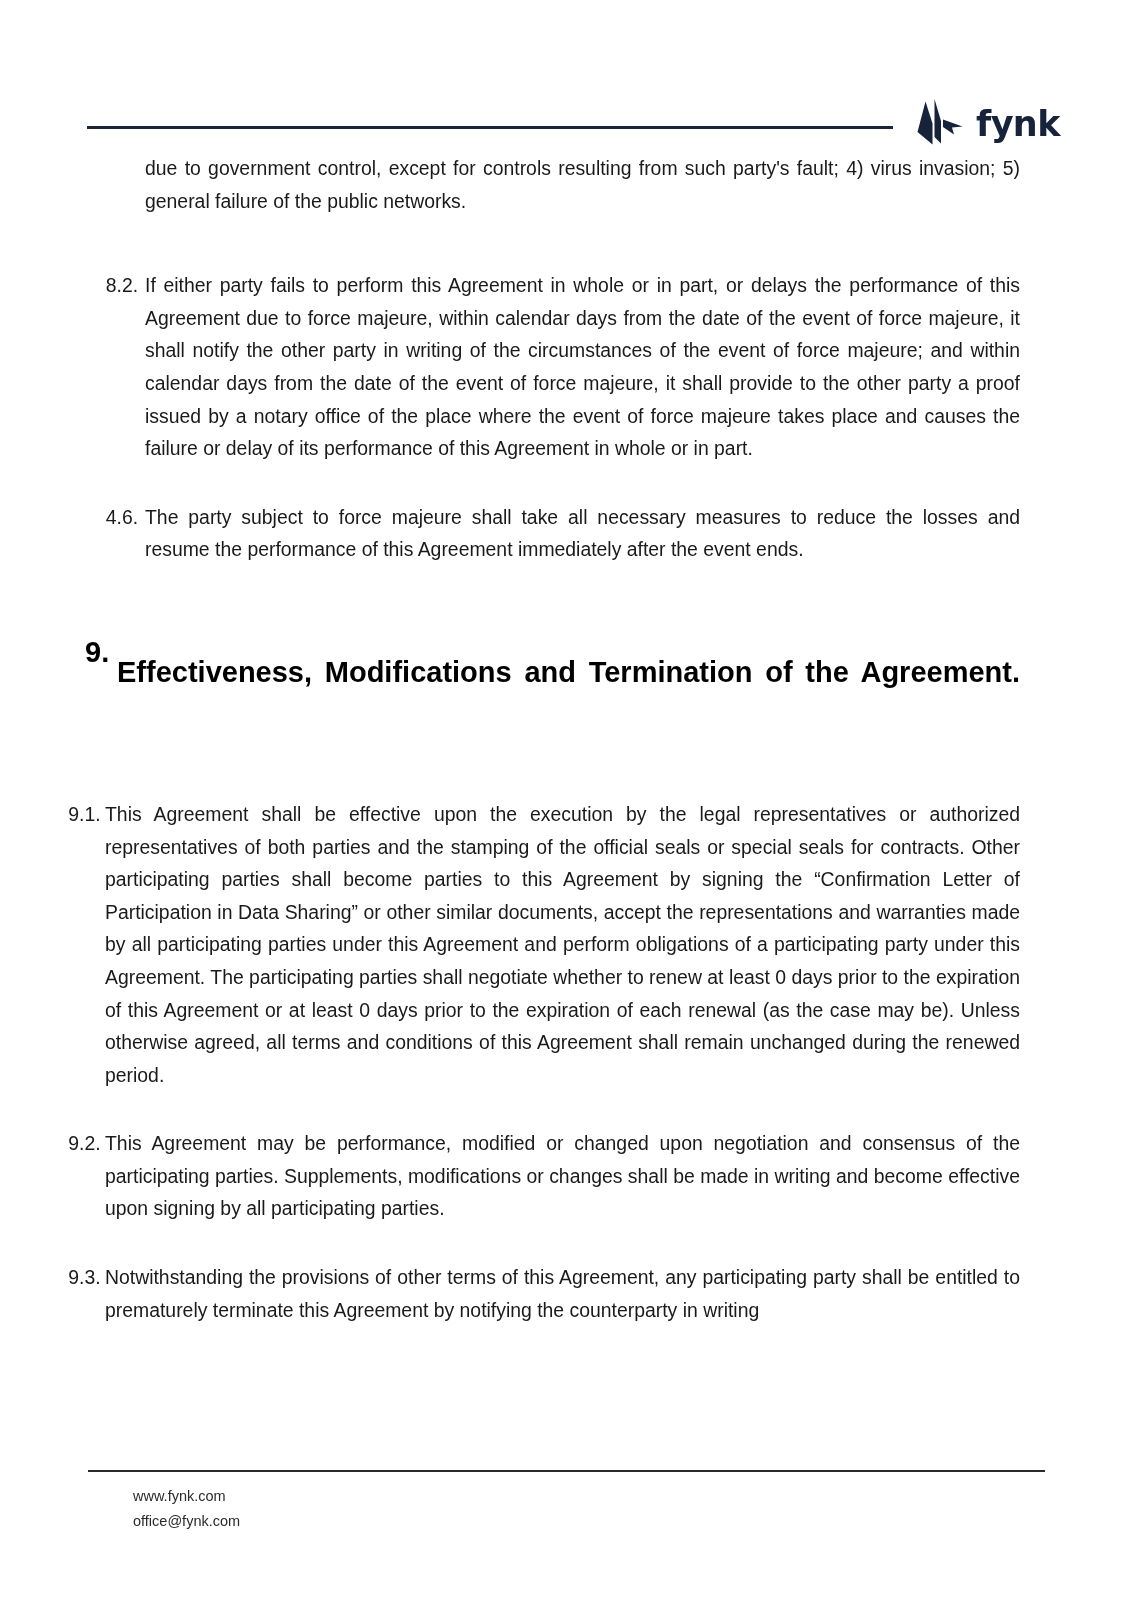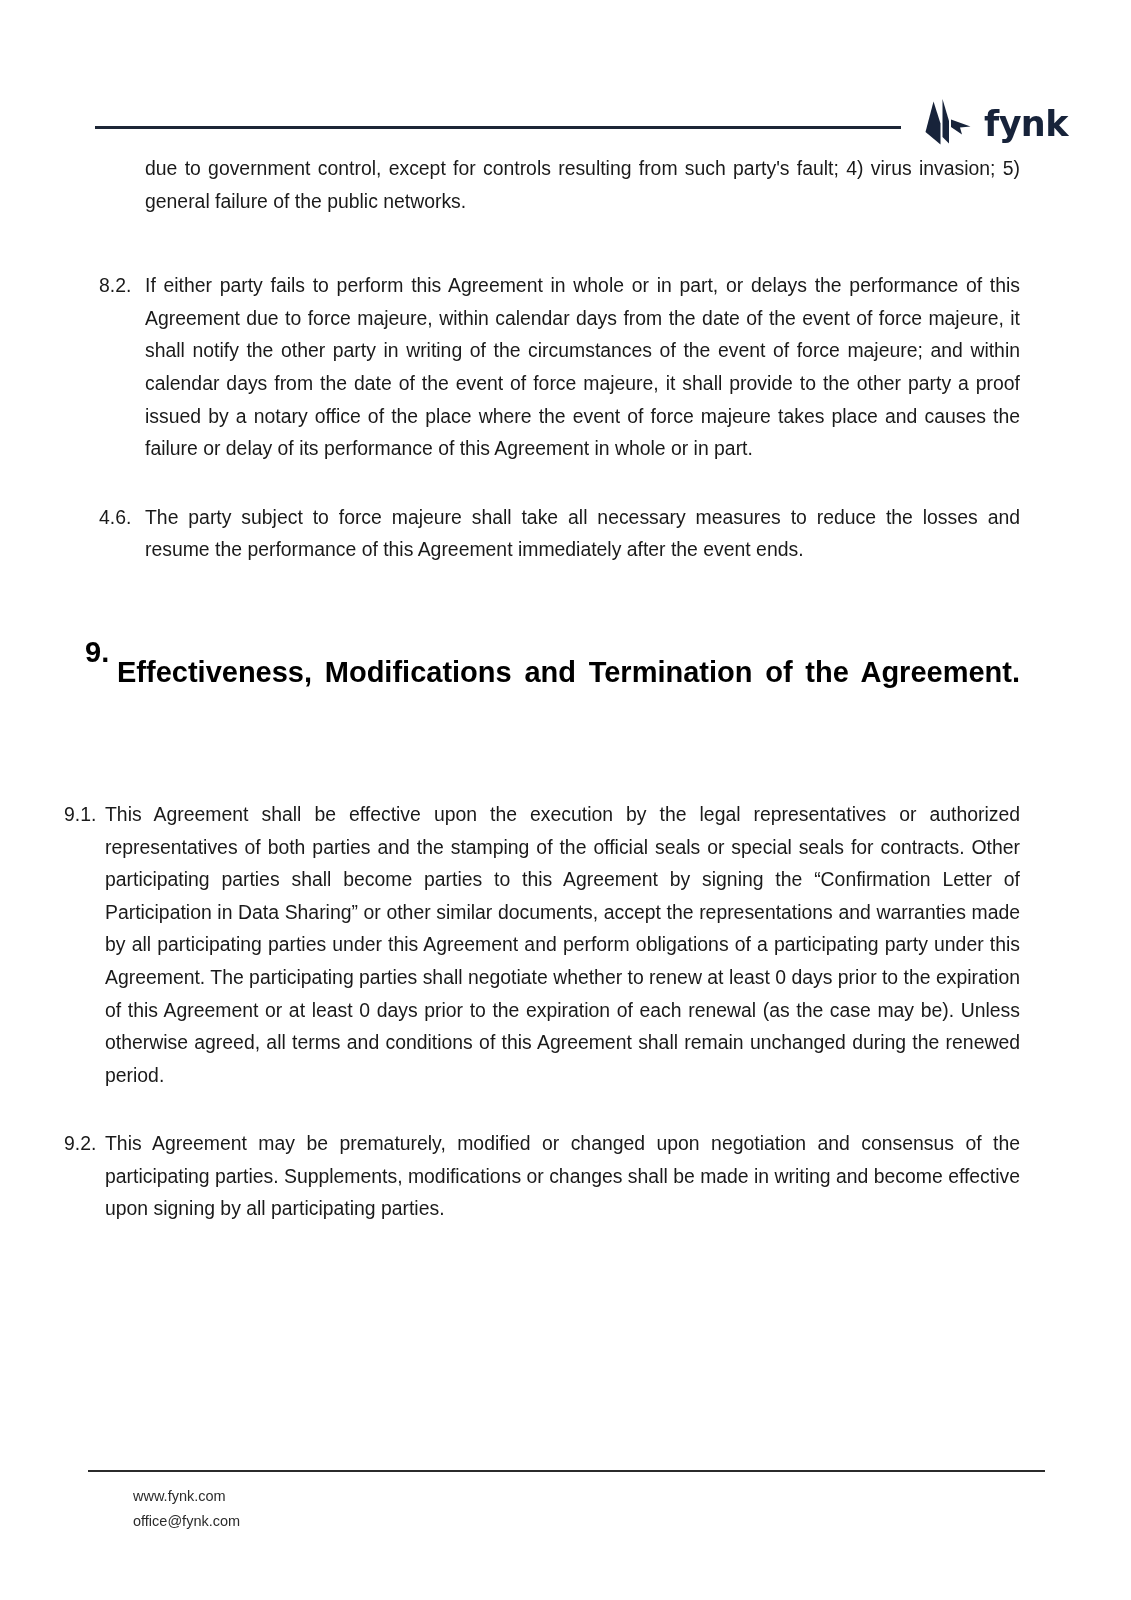--- a/index.html
+++ b/index.html
@@ -20,21 +20,20 @@
     box-sizing: border-box;
   }
 
   
   .header {
     position: absolute;
     left: 0;
     top: 0;
     width: 931px;
     height: 160px;
-    margin-left: 8px;
   }
   .header-rule {
     position: absolute;
     left: 87px;
     top: 126px;
     width: 806px;
     height: 3px;
     background: #1d2636;
   }
   .brand {
@@ -71,21 +70,21 @@
   .para {
     display: flex;
     align-items: flex-start;
     font-size: 19.4px;
     line-height: 32.6px;
     color: #1a1a1a;
     margin: 0;
   }
   .para .marker {
     flex: 0 0 auto;
-    text-align: left;
+    text-align: center;
   }
   .para .body {
     flex: 1 1 auto;
     text-align: justify;
     text-justify: inter-word;
   }
 
   
   .para-cont {
     margin-left: 145px;
@@ -207,25 +206,29 @@
 
     <div class="para para-9">
       <div class="marker">9.1.</div>
       <div class="body">This Agreement shall be effective upon the execution by the legal representatives or authorized representatives of both parties and the stamping of the official seals or special seals for contracts. Other participating parties shall become parties to this Agreement by signing the “Confirmation Letter of Participation in Data Sharing” or other similar documents, accept the representations and warranties made by all participating parties under this Agreement and perform obligations of a participating party under this Agreement. The participating parties shall negotiate whether to renew at least 0 days prior to the expiration of this Agreement or at least 0 days prior to the expiration of each renewal (as the case may be). Unless otherwise agreed, all terms and conditions of this Agreement shall remain unchanged during the renewed period.</div>
     </div>
 
     <div class="gap-md"></div>
 
     <div class="para para-9">
       <div class="marker">9.2.</div>
-      <div class="body">This Agreement may be prematurely, modified or changed upon negotiation and consensus of the participating parties. Supplements, modifications or changes shall be made in writing and become effective upon signing by all participating parties.</div>
+      <div class="body">This Agreement may be performance, modified or changed upon negotiation and consensus of the participating parties. Supplements, modifications or changes shall be made in writing and become effective upon signing by all participating parties.</div>
     </div>
 
     <div class="gap-md"></div>
 
+    <div class="para para-9">
+      <div class="marker">9.3.</div>
+      <div class="body">Notwithstanding the provisions of other terms of this Agreement, any participating party shall be entitled to prematurely terminate this Agreement by notifying the counterparty in writing</div>
+    </div>
 
   </div>
 
   <div class="footer">
     <div class="footer-rule"></div>
     <div class="footer-lines">
       <div>www.fynk.com</div>
       <div>office@fynk.com</div>
     </div>
   </div>

